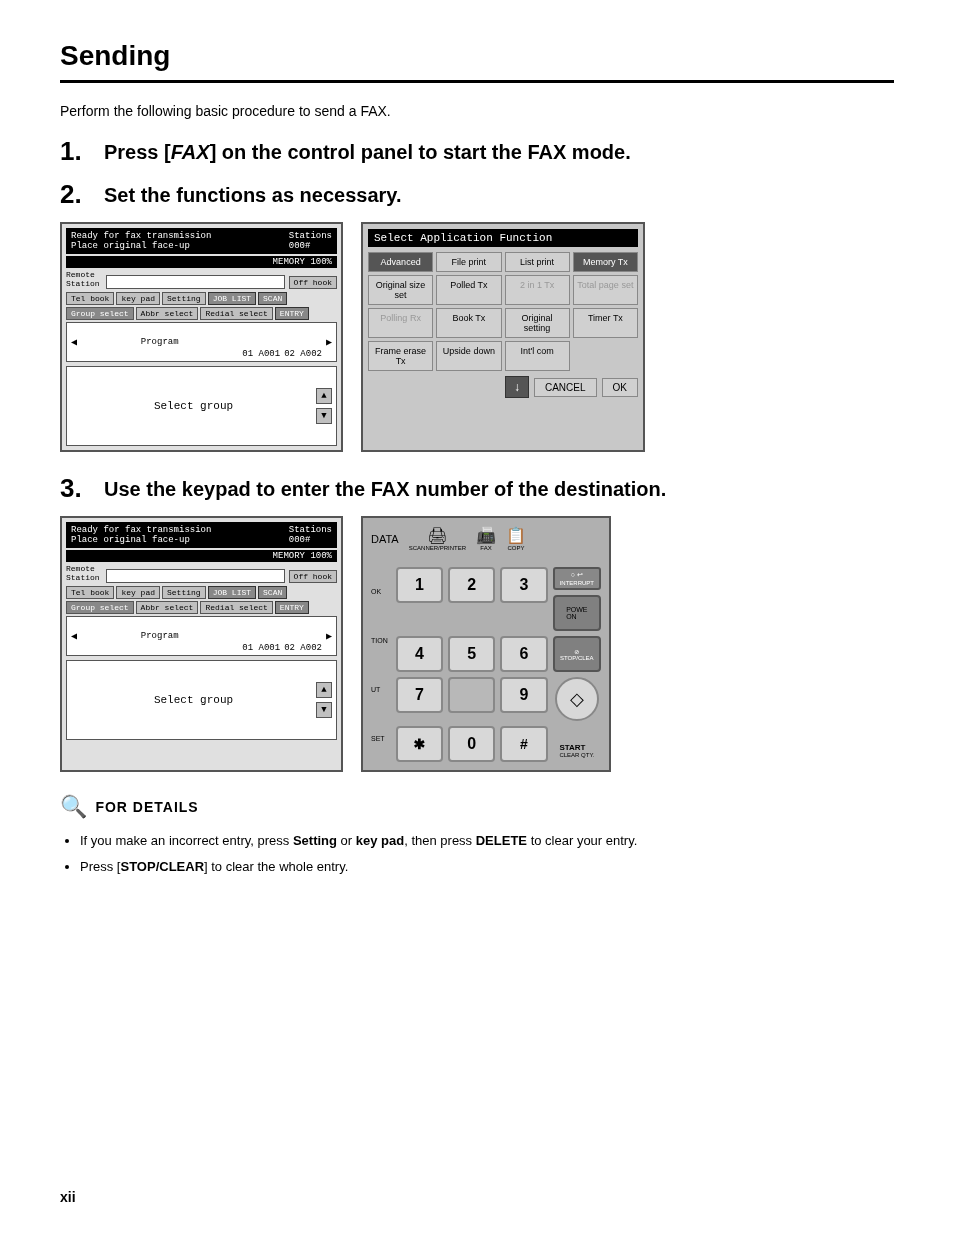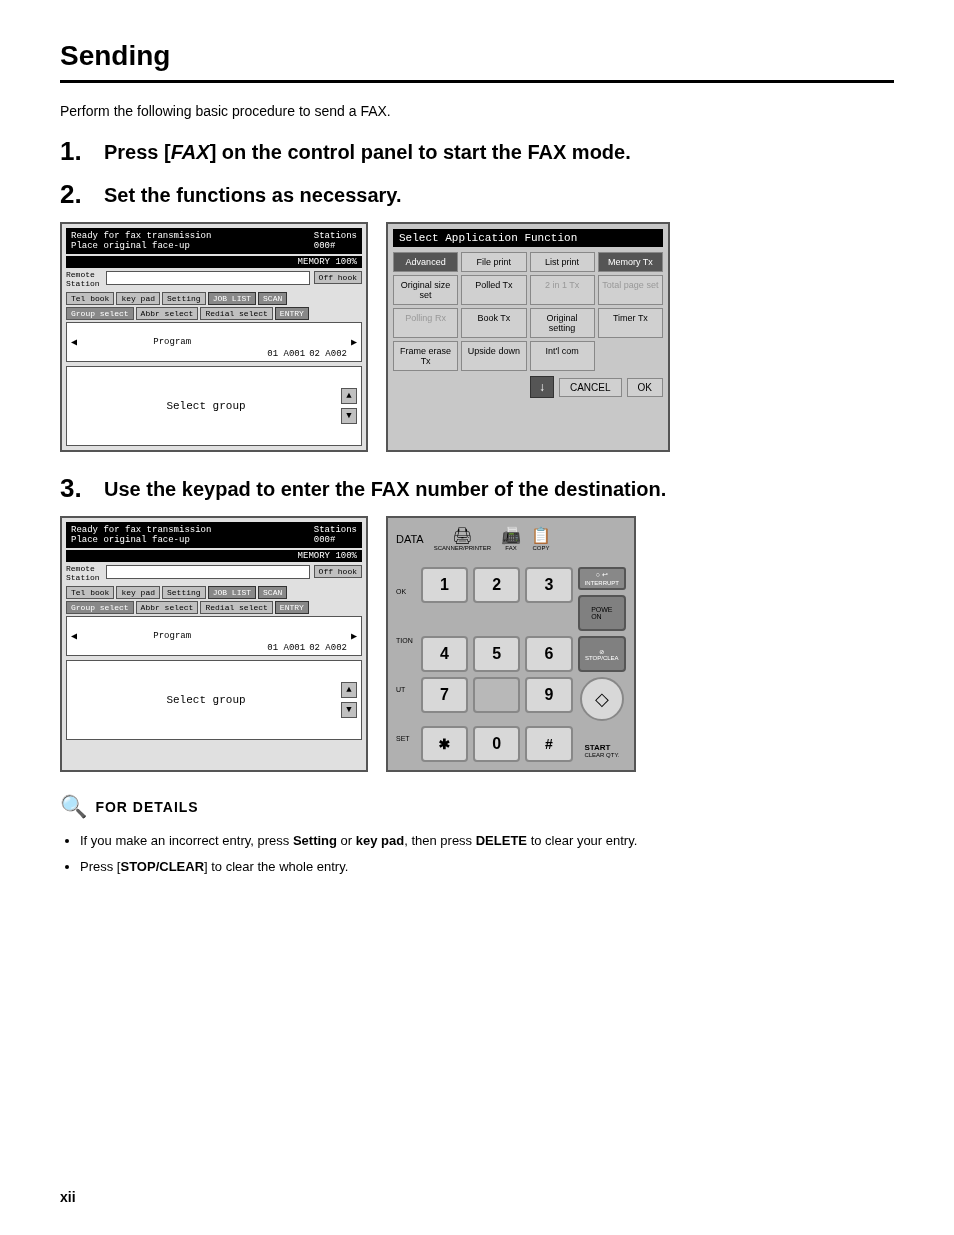--- a/index.html
+++ b/index.html
@@ -43,21 +43,21 @@
     .step-text em { font-style: italic; }
     .screenshots-row {
       display: flex;
       gap: 18px;
       margin: 10px 0 22px 0;
     }
     
     .fax-panel {
       background: #e0e0e0;
       border: 2px solid #555;
-      width: 308px;
+      width: 283px;
       font-family: 'Courier New', monospace;
       font-size: 10px;
       padding: 4px;
     }
     .fax-panel .top-bar {
       background: #000;
       color: #fff;
       padding: 3px 5px;
       font-size: 9px;
       display: flex;
@@ -67,21 +67,21 @@
     .fax-panel .memory-bar {
       background: #000;
       color: #fff;
       text-align: right;
       font-size: 9px;
       padding: 1px 5px;
       margin-bottom: 3px;
     }
     .fax-panel .remote-row {
       display: flex;
-      align-items: flex-start;
+      align-items: flex-end;
       gap: 4px;
       margin-bottom: 3px;
     }
     .fax-panel .remote-label {
       font-size: 8px;
       min-width: 36px;
       line-height: 1.1;
     }
     .fax-panel .remote-input {
       flex: 1;

